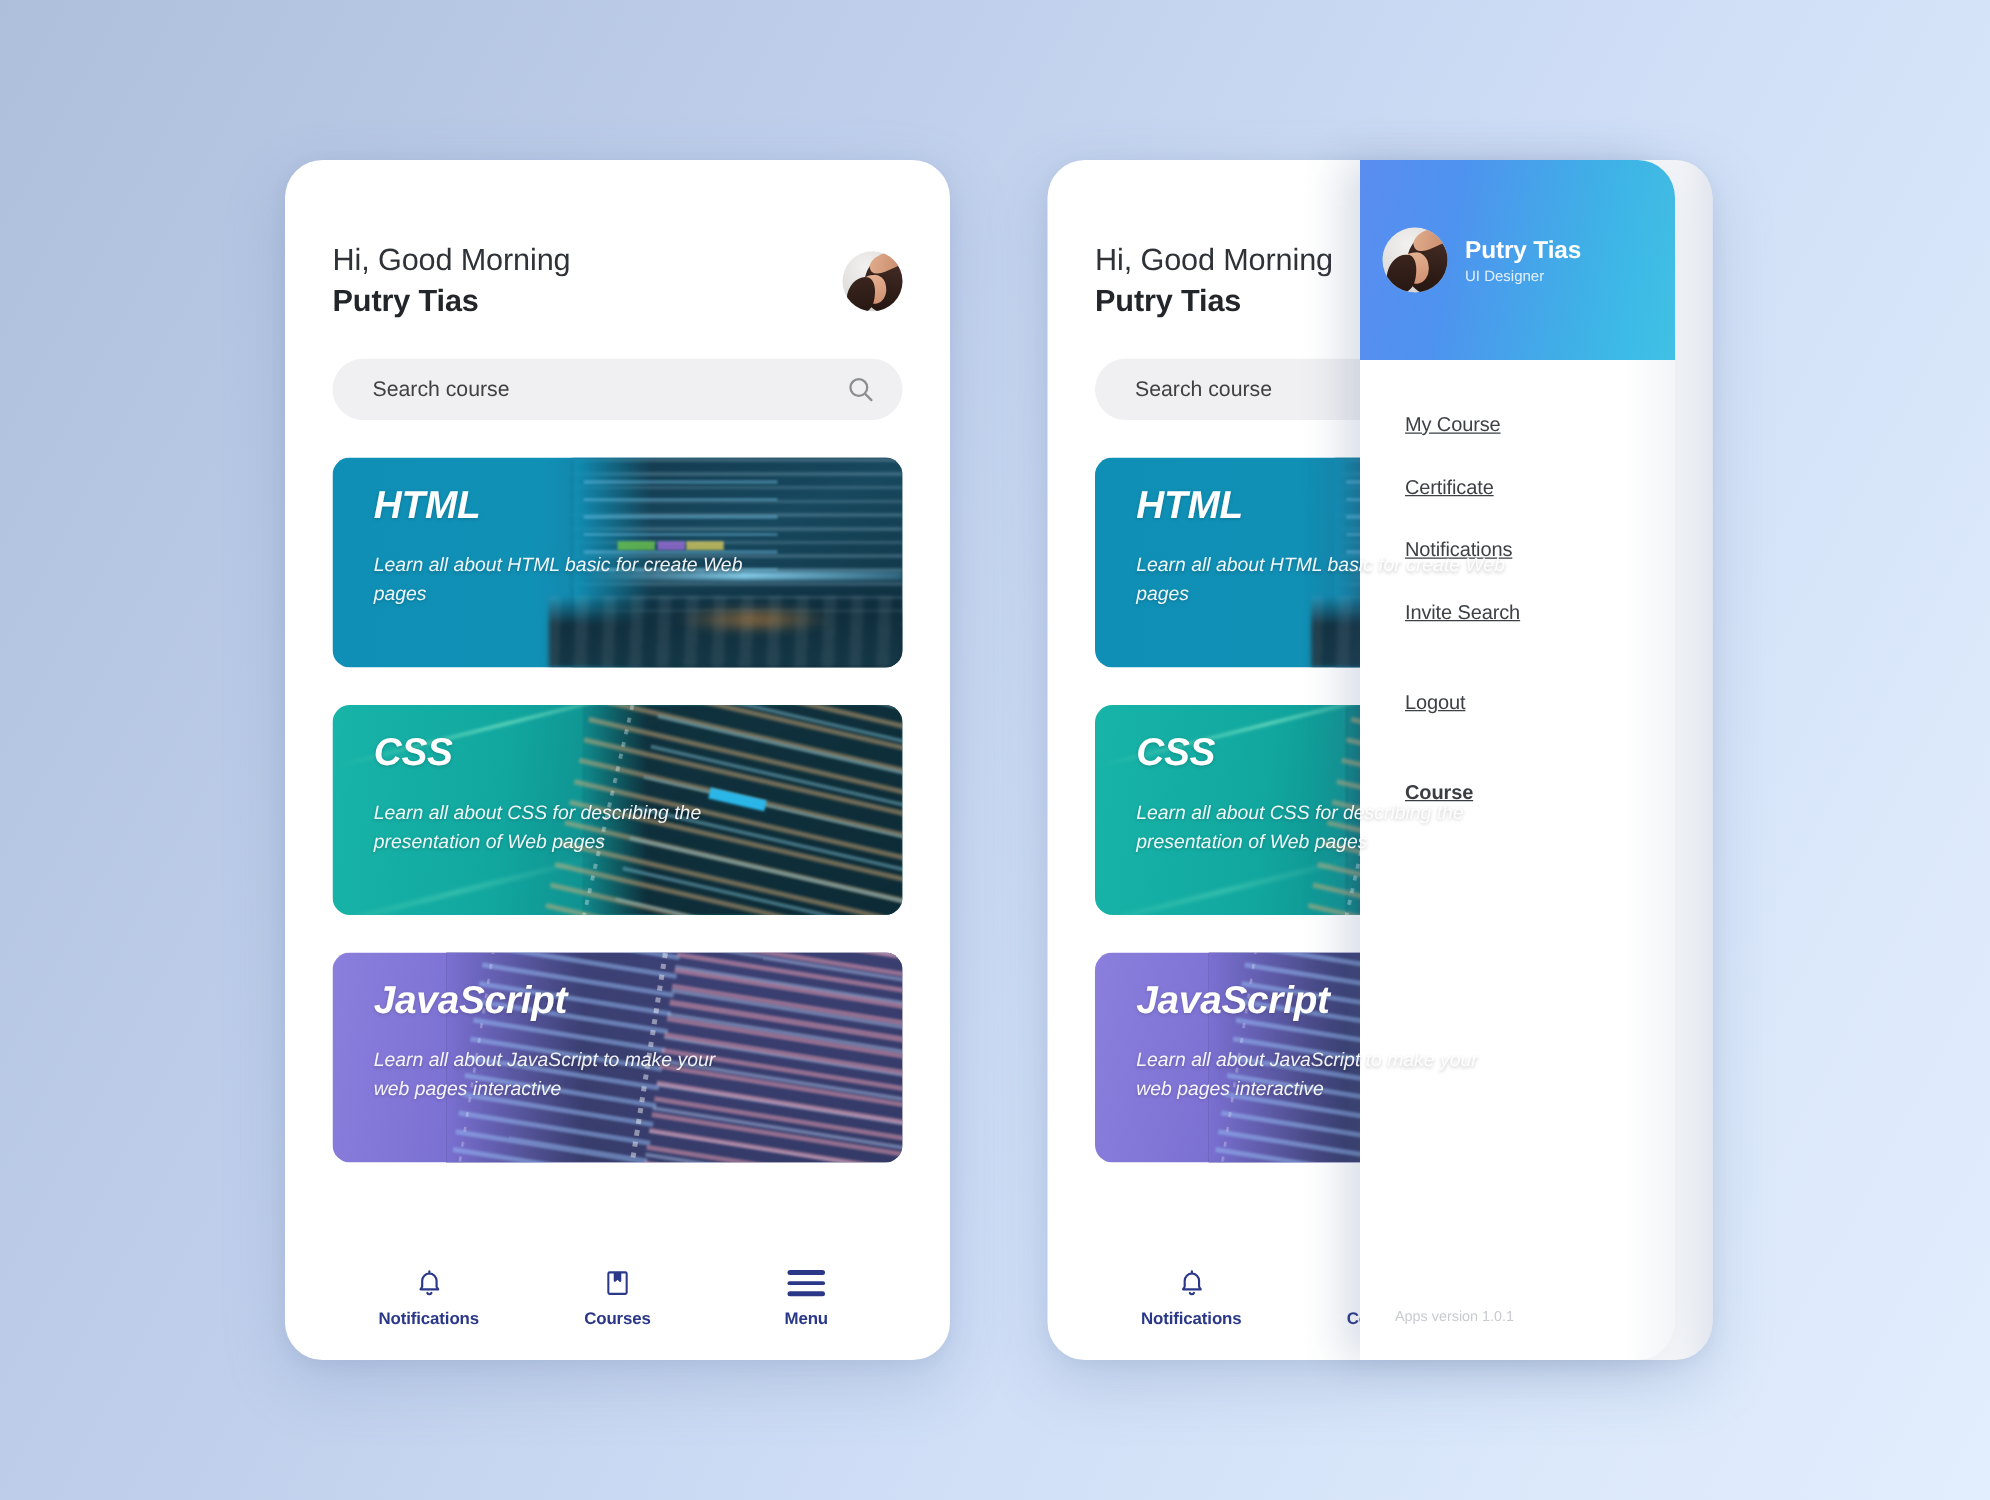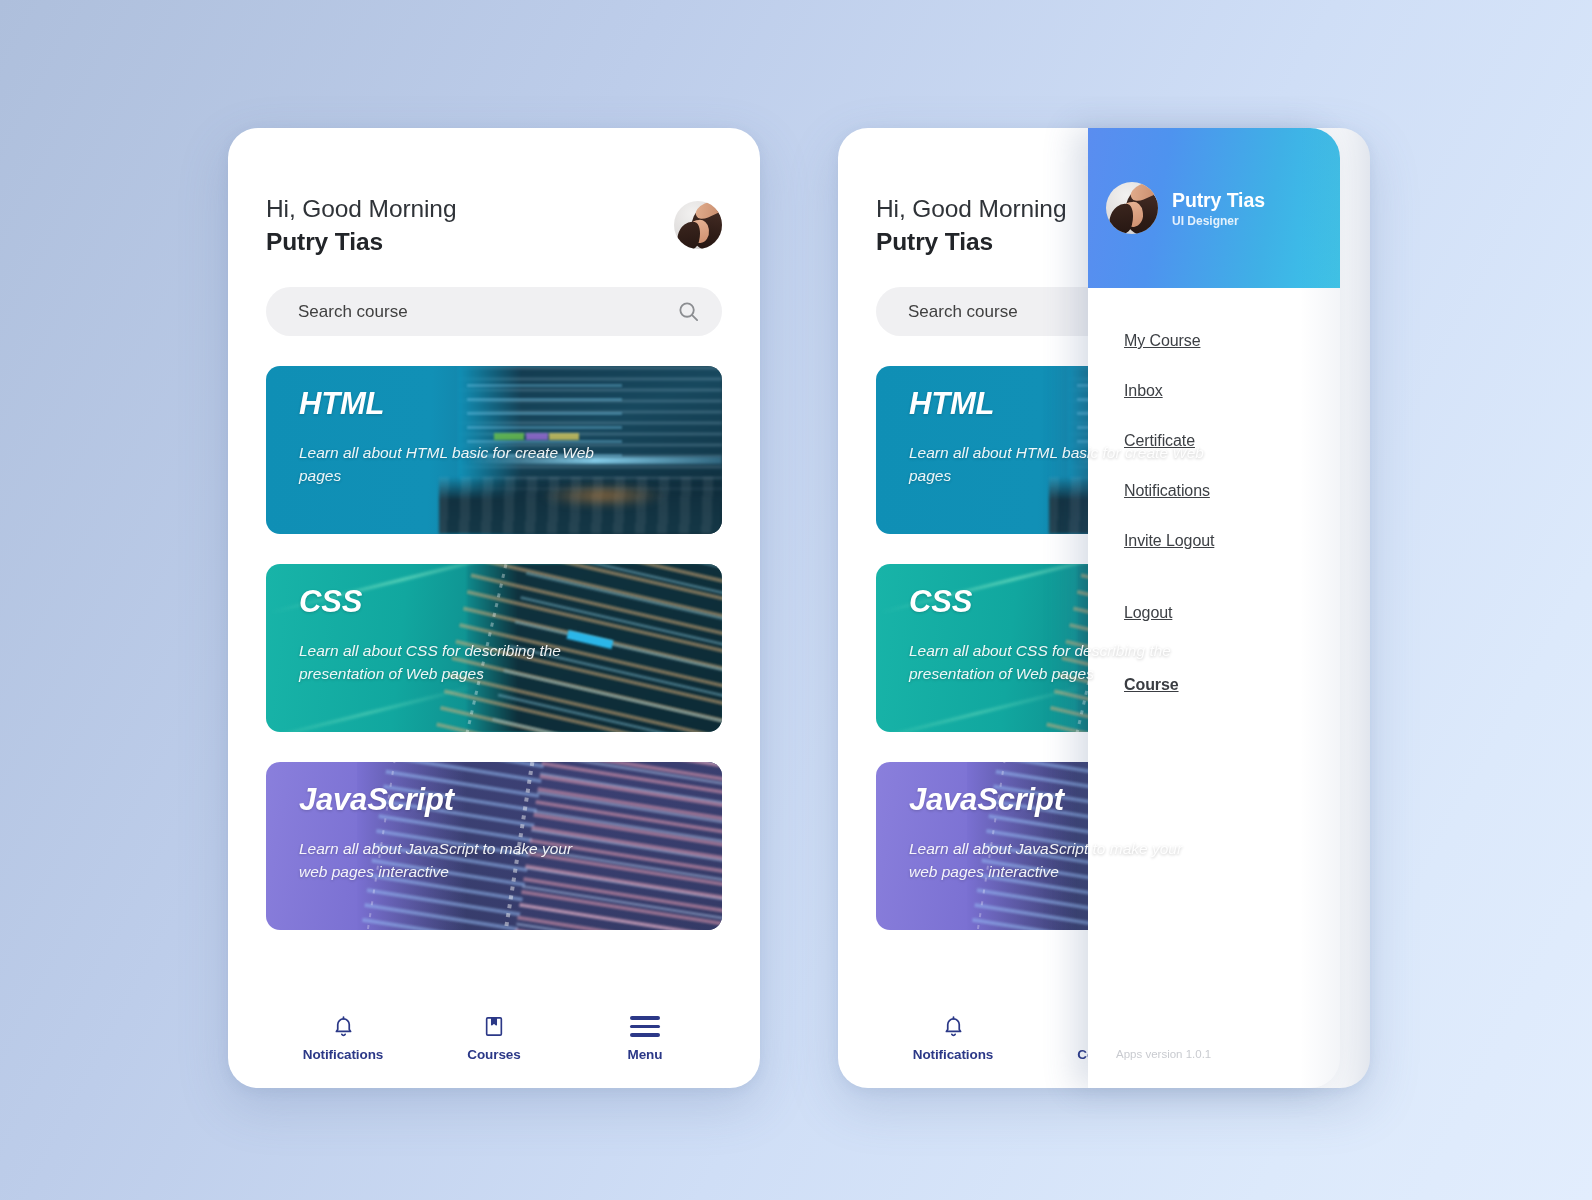--- a/index.html
+++ b/index.html
@@ -334,21 +334,20 @@
   .drawer-name {
     font-size: 19.5px;
     font-weight: bold;
     color: #ffffff;
     letter-spacing: -0.1px;
   }
   .drawer-role {
     font-size: 12px;
     color: rgba(255,255,255,0.85);
     margin-top: 2px;
-    font-weight: bold;
   }
   .drawer-menu { padding: 28px 0 0 36px; }
   .drawer-item {
     font-size: 16px;
     color: #3d4045;
     padding: 16px 0;
     letter-spacing: -0.1px;
     text-decoration: underline;
   }
   .drawer-item.spaced { margin-top: 22px; }
@@ -604,24 +603,23 @@
         <div class="arm" style="position:absolute;right:2px;top:2px;width:26px;height:15px;background:linear-gradient(120deg,#e2ae8e 0%,#c98d6d 100%);border-radius:50% 50% 20% 40%;transform:rotate(-24deg);"></div>
       </div>
       <div>
         <div class="drawer-name">Putry Tias</div>
         <div class="drawer-role">UI Designer</div>
       </div>
     </div>
 
     <div class="drawer-menu">
       <div class="drawer-item">My Course</div>
-      <div class="drawer-item">Inbox</div>
       <div class="drawer-item">Certificate</div>
       <div class="drawer-item">Notifications</div>
-      <div class="drawer-item">Invite Logout</div>
+      <div class="drawer-item">Invite Search</div>
       <div class="drawer-item spaced">Logout</div>
       <div class="drawer-item strong spaced">Course</div>
     </div>
 
     <div class="drawer-version">Apps version 1.0.1</div>
   </div>
 
 </div>
 
 </body></html>

